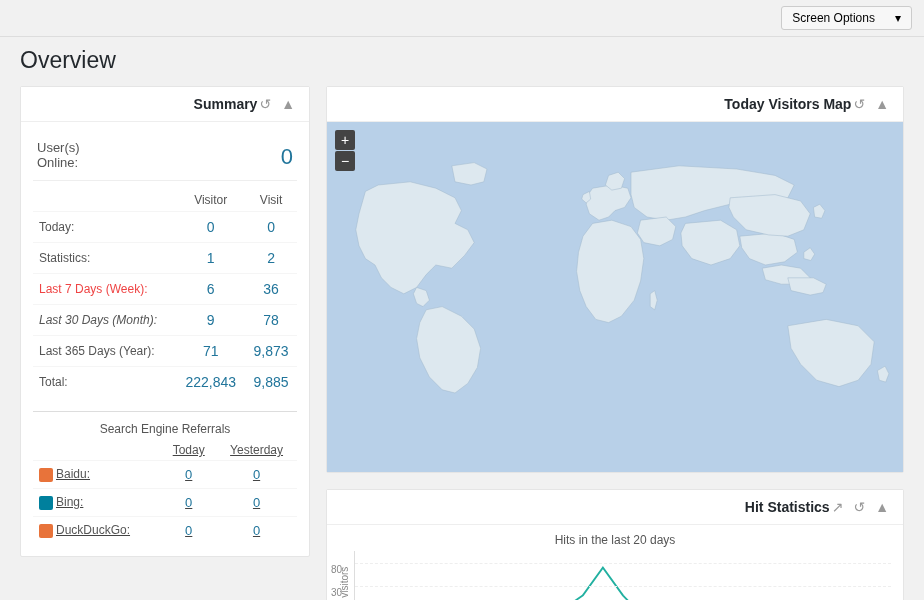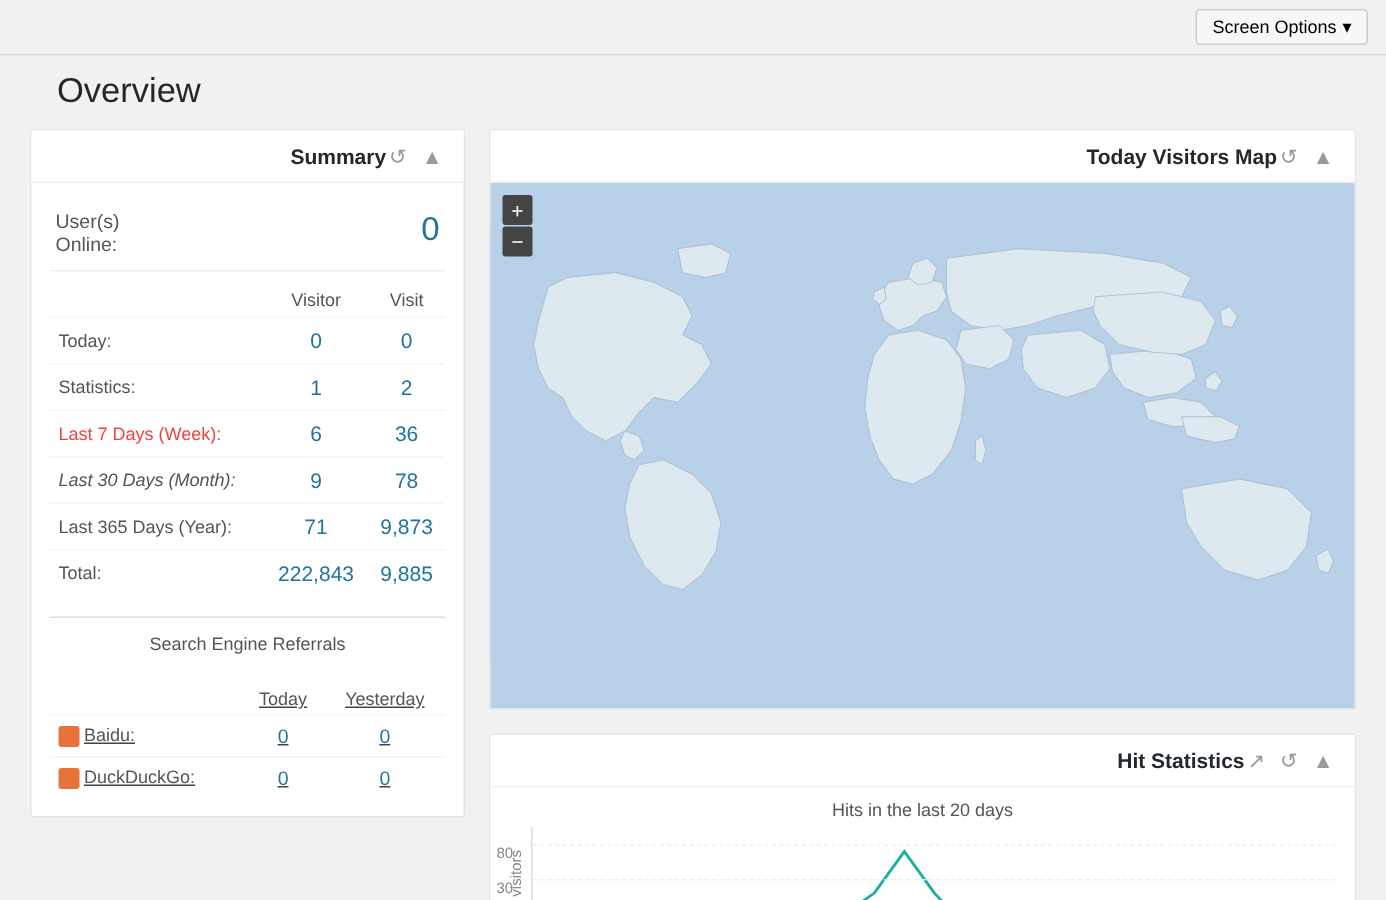--- a/index.html
+++ b/index.html
@@ -19,27 +19,27 @@
     }
     .screen-options-btn {
       background: #f7f7f7;
       border: 1px solid #ccc;
       border-radius: 3px;
       padding: 4px 10px;
       font-size: 12px;
       cursor: pointer;
       display: flex;
       align-items: center;
-      gap: 4px;
+      gap: 20px;
     }
     .page-title {
       font-size: 23px;
       font-weight: 400;
       color: #23282d;
-      padding: 10px 38px 12px;
+      padding: 10px 20px 12px;
     }
     .main-content {
       display: flex;
       gap: 16px;
       padding: 0 20px 20px;
     }
     .left-column {
       width: 290px;
       flex-shrink: 0;
     }
@@ -80,21 +80,21 @@
       border: none;
       padding: 2px;
       line-height: 1;
     }
     .widget-body {
       padding: 12px;
     }
     
     .summary-users-row {
       display: flex;
-      align-items: flex-start;
+      align-items: flex-end;
       justify-content: space-between;
       padding: 6px 4px 10px;
       border-bottom: 1px solid #eee;
     }
     .summary-users-label {
       color: #555;
       font-size: 13px;
     }
     .summary-users-value {
       color: #21759b;
@@ -129,21 +129,21 @@
     }
     .summary-divider {
       border: none;
       border-top: 1px solid #ddd;
       margin: 14px 0 10px;
     }
     .search-engine-title {
       text-align: center;
       font-size: 12px;
       color: #555;
-      margin-bottom: 20px;
+      margin-bottom: 4px;
     }
     .se-table {
       width: 100%;
       border-collapse: collapse;
       text-decoration: underline;
     }
     .se-table thead th {
       text-align: center;
       font-weight: normal;
       color: #555;
@@ -339,20 +339,27 @@
           <tbody id="se-tbody">
           <tr>
       <td style="color:#555;font-size:12px;">
         <span class="se-icon" style="background:#e8733a;"></span>Baidu:
       </td>
       <td class="num">0</td>
       <td class="num">0</td>
     </tr>
               <tr>
       <td style="color:#555;font-size:12px;">
+        <span class="se-icon" style="background:#00809d;"></span>Bing:
+      </td>
+      <td class="num">0</td>
+      <td class="num">0</td>
+    </tr>
+              <tr>
+      <td style="color:#555;font-size:12px;">
         <span class="se-icon" style="background:#e8733a;"></span>DuckDuckGo:
       </td>
       <td class="num">0</td>
       <td class="num">0</td>
     </tr>
             </tbody>
         </table>
       </div>
     </div>
   </div>

